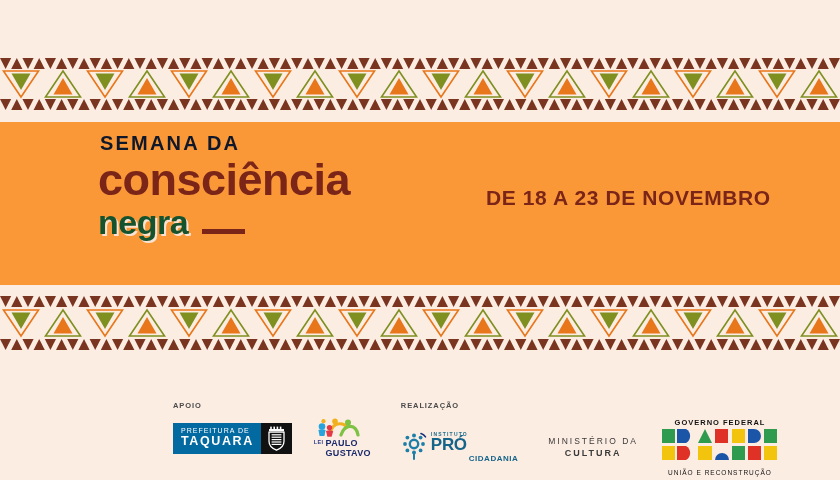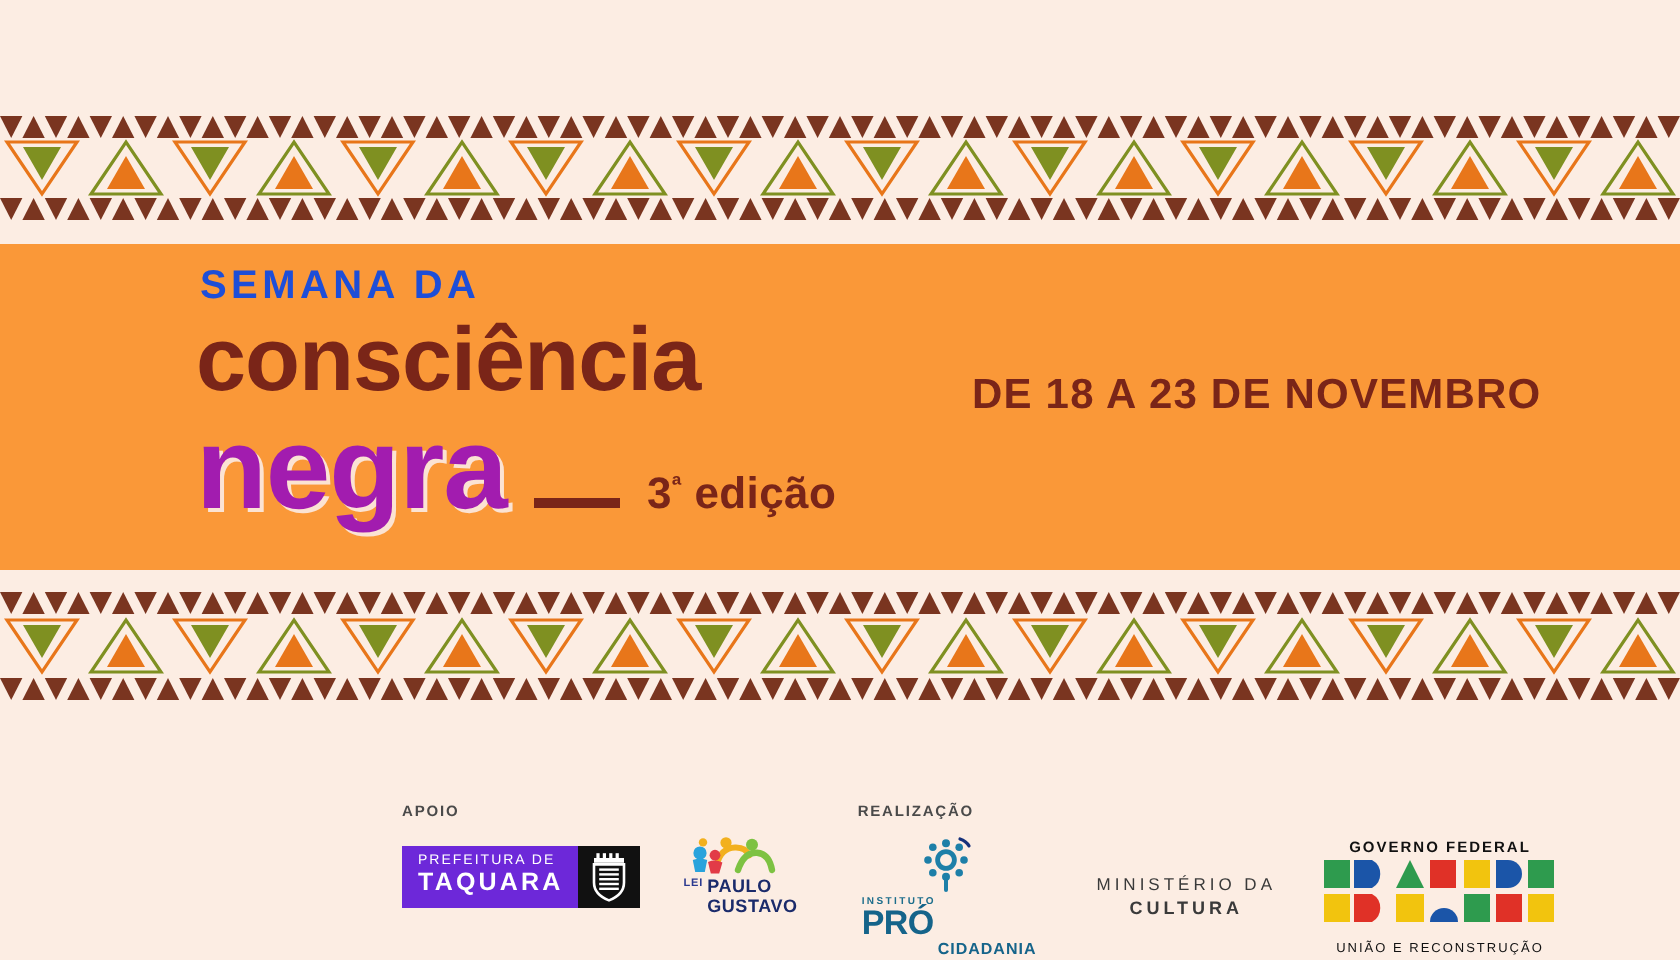--- a/index.html
+++ b/index.html
@@ -49,43 +49,43 @@
 
   .headline-wrap {
     position: absolute;
     left: 98px;
     top: 133px;
   }
   .kicker {
     font-size: 20px;
     font-weight: bold;
     letter-spacing: 2.2px;
-    color: #1d4ed8;
+    color: #0f172a;
     line-height: 1;
     margin: 0 0 4px 2px;
   }
   .word-main {
     font-size: 45px;
     font-weight: bold;
     letter-spacing: -0.5px;
     color: #7A2518;
     line-height: 1.02;
     margin: 0;
   }
   .negra-line {
     display: flex;
     align-items: baseline;
     gap: 0px;
     margin-top: 2px;
   }
   .word-accent {
-    font-size: 58px;
+    font-size: 34px;
     font-weight: bold;
     letter-spacing: -0.5px;
-    color: #a21caf;
+    color: #14532d;
     line-height: 1.02;
     margin: 0;
     text-shadow: 2px 2px 0 #FBE3D3;
   }
   .rule-dash {
     display: inline-block;
     width: 43px;
     height: 5px;
     background: #7A2518;
     margin: 0 13px 9px 14px;
@@ -132,41 +132,41 @@
     font-size: 7.5px;
     font-weight: bold;
     letter-spacing: 0.9px;
     color: #4A4A4A;
     white-space: nowrap;
   }
 
   
   .taquara { display: flex; align-items: stretch; height: 31px; }
   .taquara-blue {
-    background: #6d28d9;
+    background: #0369a1;
     color: #FFFFFF;
     padding: 4px 7px 4px 8px;
     display: flex; flex-direction: column; justify-content: center;
   }
   .taquara-l1 { font-size: 7px; letter-spacing: 1px; line-height: 1.15; }
   .taquara-l2 { font-size: 12.5px; font-weight: bold; letter-spacing: 1.6px; line-height: 1.1; }
   .taquara-crest {
     background: #111111; width: 31px;
     display: flex; align-items: center; justify-content: center;
   }
 
   
   .pg { display: flex; flex-direction: column; align-items: center; }
   .pg-figs { margin-bottom: 1px; }
   .pg-text { display: flex; align-items: flex-start; }
   .pg-lei { font-size: 5.5px; font-weight: bold; color: #2B3A8F; letter-spacing: .4px; margin-right: 2px; margin-top: 1px; }
   .pg-names { font-size: 9px; font-weight: bold; color: #1B2B6B; line-height: 1.12; letter-spacing: .3px; }
 
   
-  .pc { display: flex; align-items: center; flex-direction: column; }
+  .pc { display: flex; align-items: center; }
   .pc-text { margin-left: 2px; }
   .pc-inst { font-size: 5px; font-weight: bold; color: #1D6E8C; letter-spacing: 1.2px; }
   .pc-pro  { font-size: 17px; font-weight: bold; color: #15648A; line-height: .95; letter-spacing: -.3px; }
   .pc-cid  { font-size: 8px; font-weight: bold; color: #15648A; letter-spacing: .5px; padding-left: 38px; }
 
   
   .minc { text-align: center; color: #3A3A3A; }
   .minc-l1 { font-size: 8.5px; letter-spacing: 2px; line-height: 1.5; }
   .minc-l2 { font-size: 9px; font-weight: bold; letter-spacing: 2px; line-height: 1.3; }
 
@@ -385,21 +385,20 @@
 </div>
 
 <div class="orange-band"></div>
 
 <div class="headline-wrap">
   <div class="kicker">SEMANA DA</div>
   <div class="word-main">consciência</div>
   <div class="negra-line">
     <span class="word-accent">negra</span>
     <span class="rule-dash"></span>
-    <span class="edition"><span>3</span><sup>ª</sup><span> edição</span></span>
   </div>
 </div>
 
 <div class="dates">DE 18 A 23 DE NOVEMBRO</div>
 
 <div class="pattern-strip strip-bottom">
   <svg class="mini-row" viewBox="0 0 840 11" preserveAspectRatio="none">
       <polygon points="0,0 11.2,0 5.6,11" fill="#7A3520"></polygon>
       <polygon points="11.2,11 22.4,11 16.799999999999997,0" fill="#7A3520"></polygon>
       <polygon points="22.4,0 33.599999999999994,0 28,11" fill="#7A3520"></polygon>

